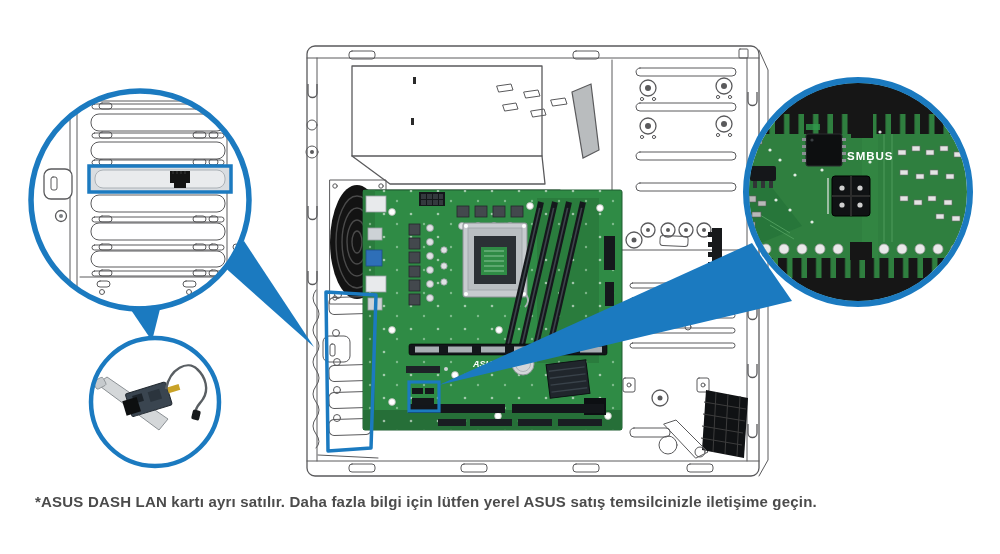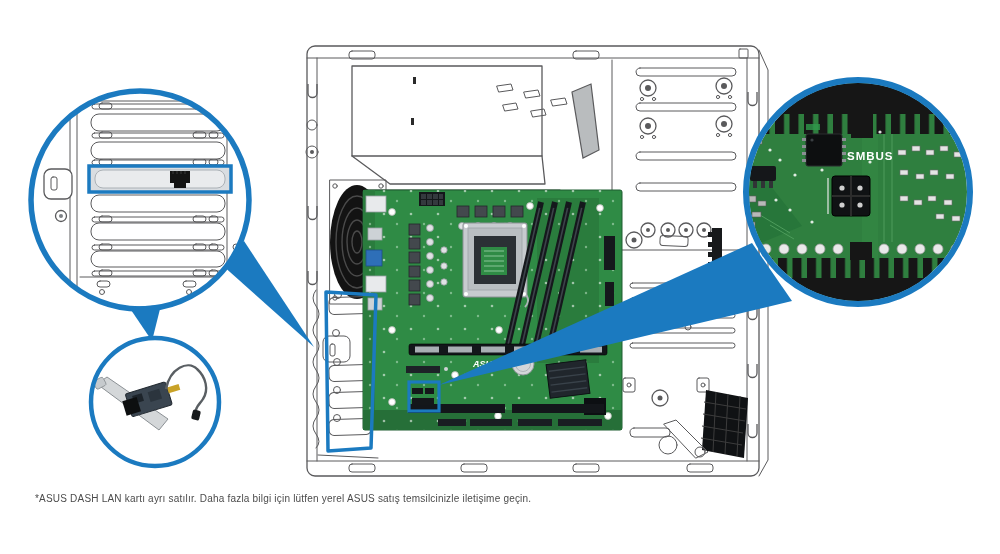--- a/index.html
+++ b/index.html
@@ -1,20 +1,20 @@
 <!DOCTYPE html>
 <html><head>
 <meta charset="utf-8">
 <style>
   html,body{margin:0;padding:0;background:#fff;}
   .figure{position:relative;width:1000px;height:554px;background:#fff;
           font-family:"Liberation Sans",sans-serif;overflow:hidden;}
   .figure svg{position:absolute;left:0;top:0;}
-  .caption{position:absolute;left:35px;top:493px;font-size:10px;color:#4b4b4b;
-           letter-spacing:.2px;white-space:nowrap;}
+  .caption{position:absolute;left:35px;top:493px;font-size:15px;color:#4b4b4b;
+           letter-spacing:.2px;white-space:nowrap;font-weight:bold;}
   
   .ln{fill:none;stroke:#5a5a5c;stroke-width:1.3;stroke-linejoin:round;stroke-linecap:round;}
   .lnf{fill:#fff;stroke:#5a5a5c;stroke-width:1.3;stroke-linejoin:round;}
   .thin{stroke-width:1;}
   .blue{fill:#1b7ac0;}
   .bluestroke{fill:none;stroke:#1b7ac0;}
   svg text{user-select:none;}
 </style>
 </head>
 <body>

